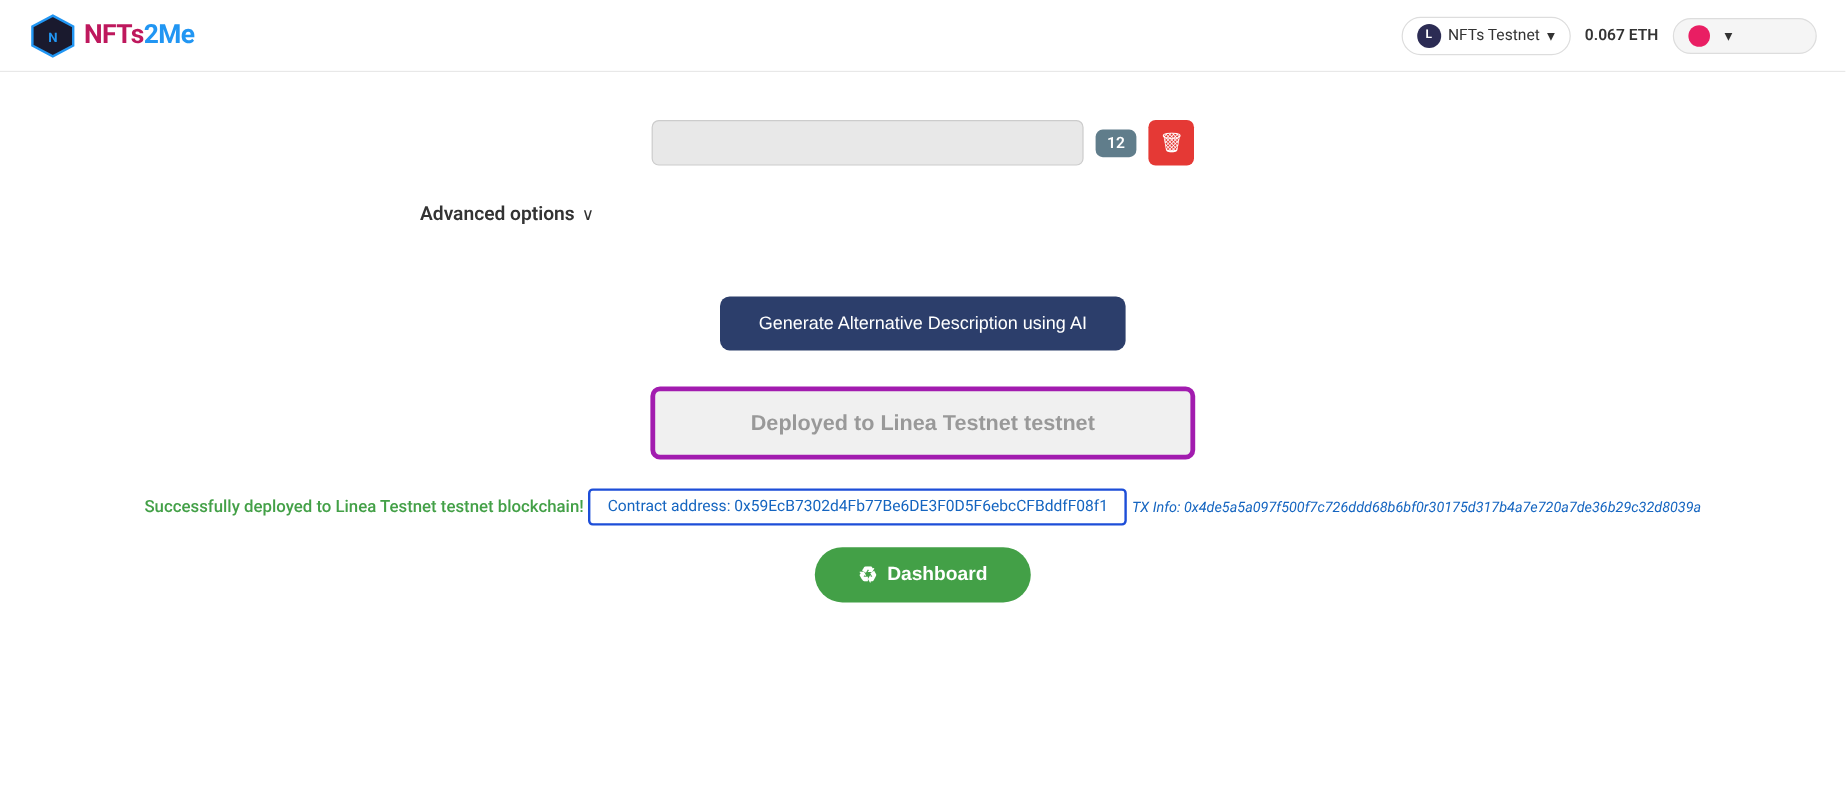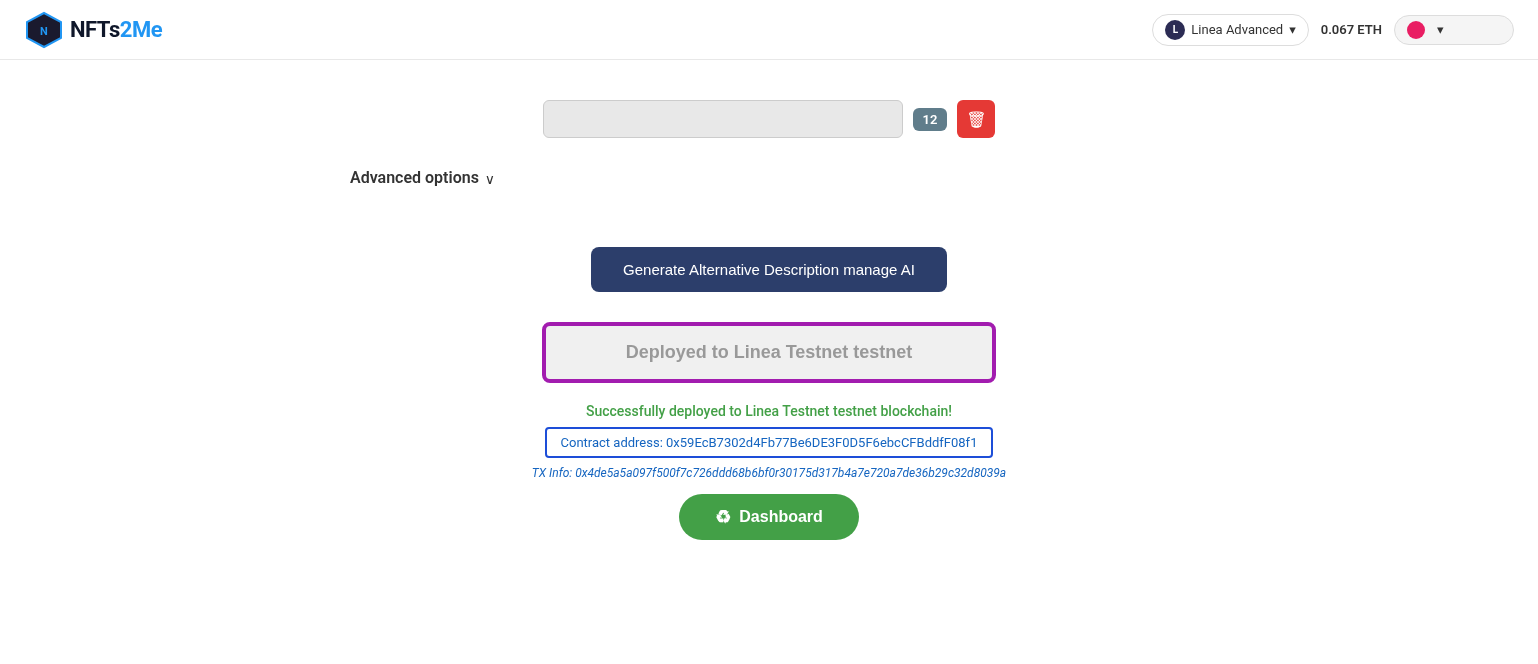--- a/index.html
+++ b/index.html
@@ -29,21 +29,21 @@
       width: 40px;
       height: 40px;
     }
     .logo-text {
       font-size: 22px;
       font-weight: 700;
       color: #1a1a2e;
       letter-spacing: -0.5px;
     }
     .logo-text span {
-      color: #0f172a;
+      color: #be185d;
     }
 
     .header-right {
       display: flex;
       align-items: center;
       gap: 12px;
     }
     .network-badge {
       display: flex;
       align-items: center;
@@ -192,21 +192,20 @@
       font-size: 18px;
       font-weight: 600;
       cursor: default;
       min-width: 380px;
       text-align: center;
     }
 
     
     .success-section {
       display: flex;
-      flex-direction: column;
       align-items: center;
       gap: 4px;
     }
     .success-text {
       color: #43a047;
       font-size: 14px;
       font-weight: 500;
     }
     .contract-address-box {
       border: 2px solid #1d4ed8;
@@ -265,21 +264,21 @@
     <span class="logo-text">
       <span>NFTs</span><span style="color:#2196f3">2Me</span>
     </span>
   </div>
 
   <div class="header-right">
     <div class="network-badge">
       <div class="network-dot">
         <span>L</span>
       </div>
-      <span>Linea Advanced</span>
+      <span>NFTs Testnet</span>
       <span>▾</span>
     </div>
 
     <span class="eth-amount">0.067 ETH</span>
 
     <div class="wallet-badge">
       <div class="wallet-icon"></div>
       <span></span>
       <span>▾</span>
     </div>
@@ -295,21 +294,21 @@
       <span>🗑</span>
     </button>
   </div>
 
   <div class="advanced-options">
     <span class="advanced-options-text">Advanced options</span>
     <span class="chevron-icon">∨</span>
   </div>
 
   <button class="generate-btn">
-    <span>Generate Alternative Description manage AI</span>
+    <span>Generate Alternative Description using AI</span>
   </button>
 
   <div class="deploy-btn-area">
     <button class="deployed-btn">
       <span>Deployed to Linea Testnet testnet</span>
     </button>
   </div>
 
   <div class="success-section">
     <span class="success-text">Successfully deployed to Linea Testnet testnet blockchain!</span>

